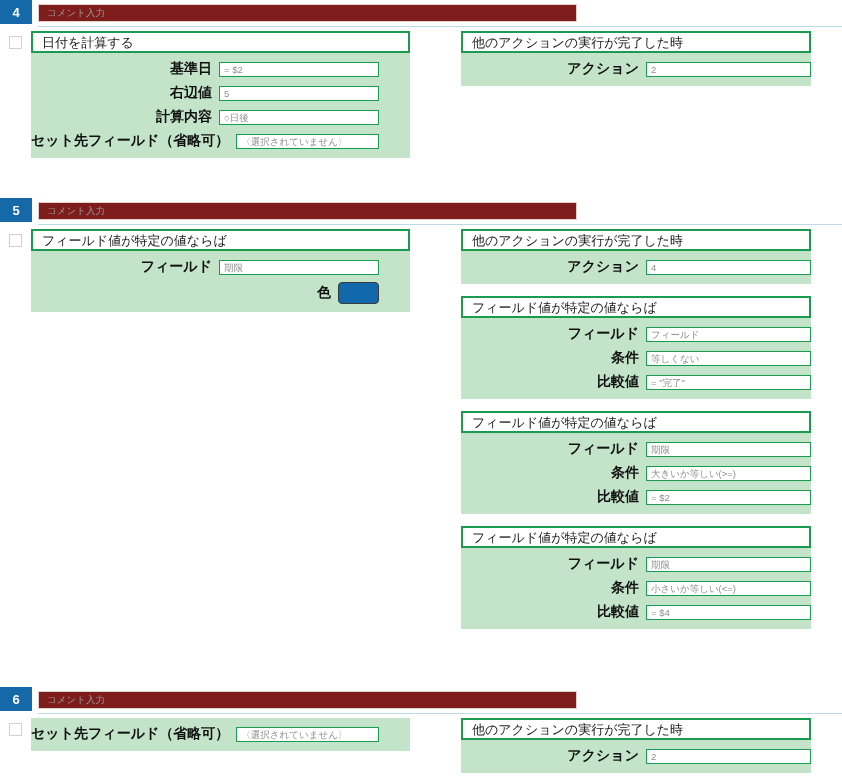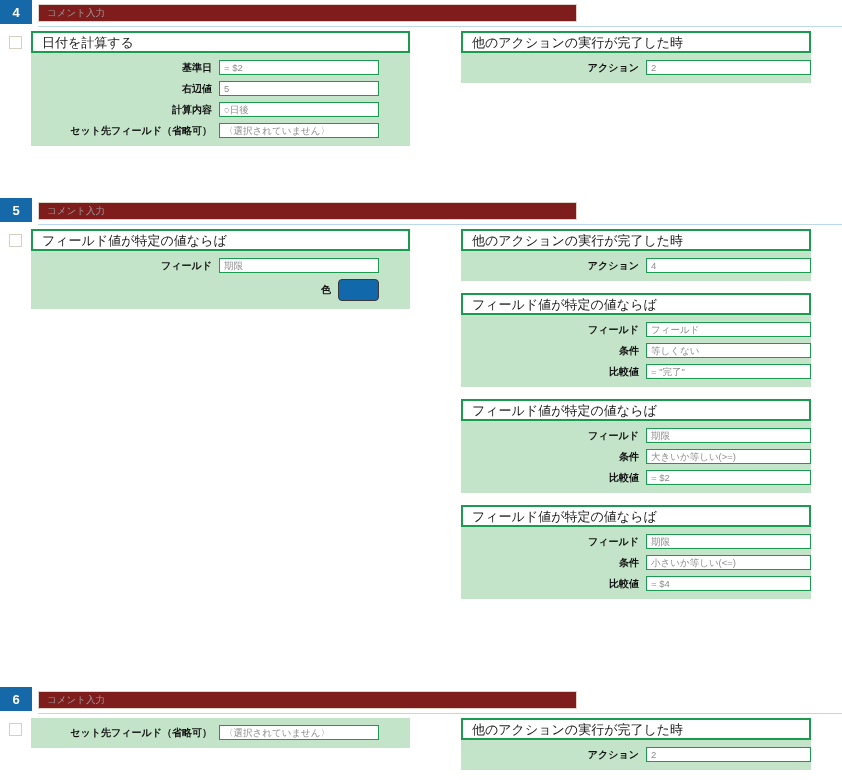--- a/index.html
+++ b/index.html
@@ -96,21 +96,21 @@
     padding: 7px 0 8px 0;
   }
   .field-row {
     display: flex;
     align-items: center;
     justify-content: flex-end;
     margin-bottom: 6px;
   }
   .field-row:last-child { margin-bottom: 0; }
   .field-label {
-    font-size: 10px;
+    font-size: 14px;
     font-weight: 700;
     color: #111111;
     text-align: right;
     padding-right: 7px;
     white-space: nowrap;
   }
   .field-input {
     border: 1px solid #1a9b4f;
     background: #ffffff;
     height: 15px;

